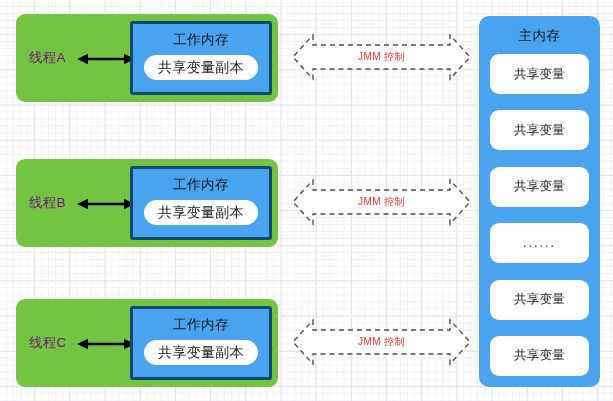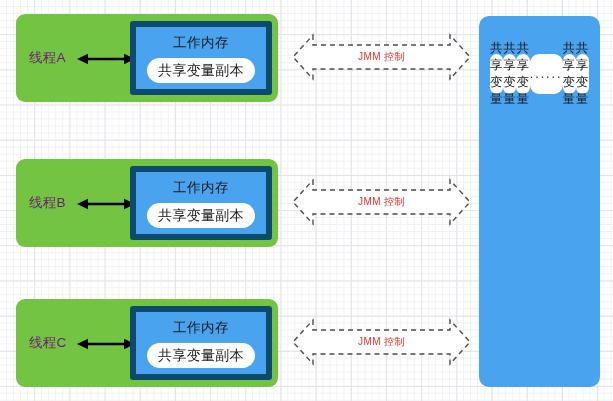--- a/index.html
+++ b/index.html
@@ -62,21 +62,21 @@
   }
 
   
   .work-mem {
     position: absolute;
     left: 114px;
     top: 7px;
     width: 142px;
     height: 74px;
     background: #4aa3ef;
-    border: 6px solid #0c4a6e;
+    border: 3px solid #0c4a6e;
     border-radius: 3px;
     box-sizing: border-box;
   }
   .work-mem-title {
     position: absolute;
     top: 7px;
     left: 0;
     right: 0;
     text-align: center;
     font-size: 13.5px;
@@ -145,21 +145,21 @@
     color: #17181a;
     letter-spacing: 0.5px;
   }
   .var-list {
     position: absolute;
     top: 38px;
     left: 11px;
     right: 11px;
     bottom: 11px;
     display: flex;
-    flex-direction: row;
+    flex-direction: column;
     justify-content: space-between;
   }
   .var-item {
     height: 40px;
     background: #ffffff;
     border-radius: 9px;
     display: flex;
     align-items: center;
     justify-content: center;
     font-size: 12.5px;
@@ -237,20 +237,21 @@
   </div>
 
   <div class="jmm-arrow a3">
     <svg width="181" height="48" viewBox="0 0 181 48">
       <polygon points="22,2 22,12 159,12 159,2 179,24 159,46 159,36 22,36 22,46 2,24" fill="#ffffff" stroke="#4d4d4d" stroke-width="1.4" stroke-dasharray="5,4" stroke-linejoin="miter"></polygon>
     </svg>
     <div class="jmm-label">JMM 控制</div>
   </div>
 
   <div class="main-mem">
+    <div class="main-mem-title">主内存</div>
     <div class="var-list">
       <div class="var-item">共享变量</div>
       <div class="var-item">共享变量</div>
       <div class="var-item">共享变量</div>
       <div class="var-item dots">......</div>
       <div class="var-item">共享变量</div>
       <div class="var-item">共享变量</div>
     </div>
   </div>
 

